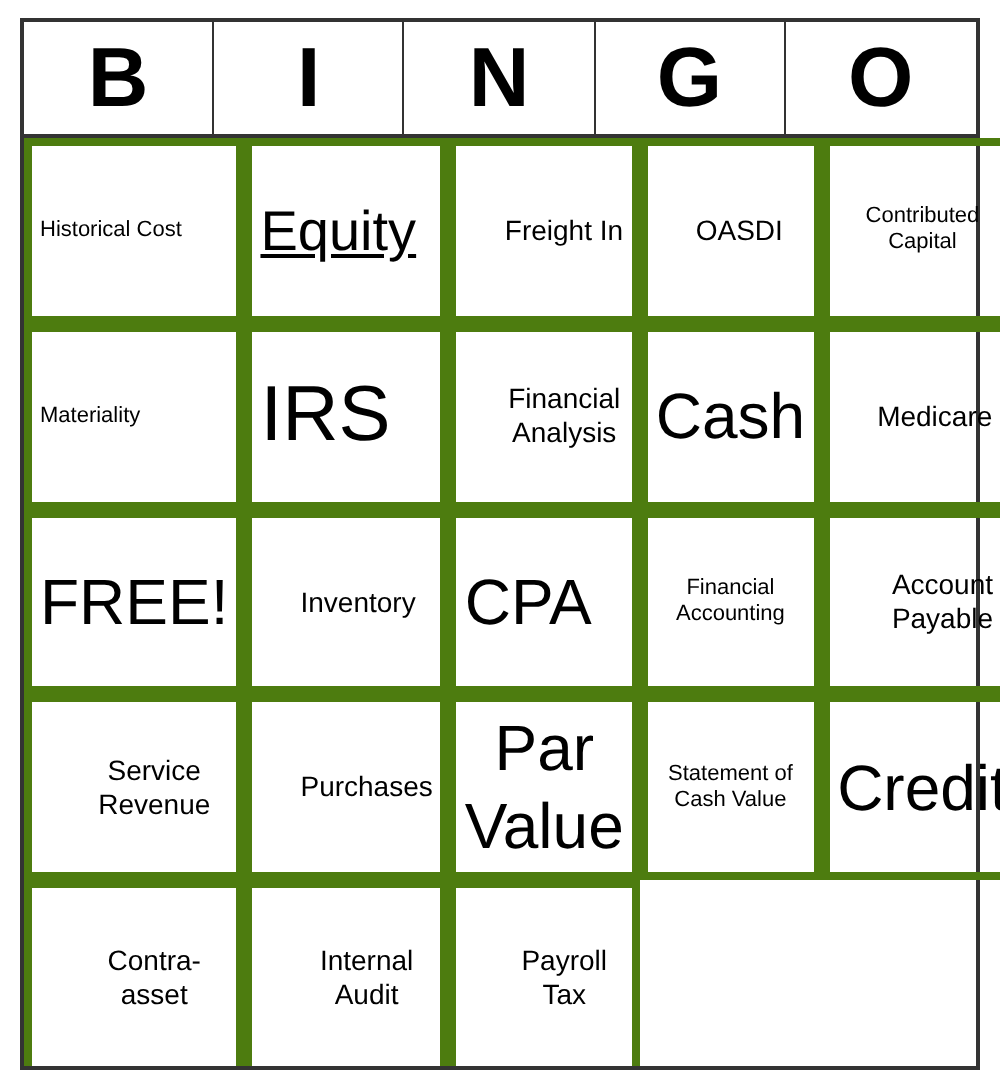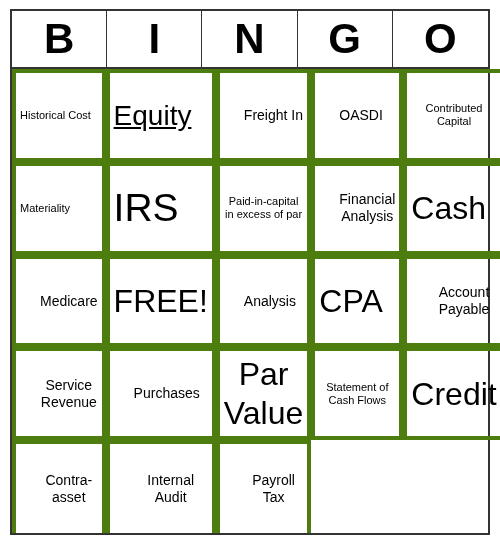--- a/index.html
+++ b/index.html
@@ -87,54 +87,54 @@
       <div class="bingo-cell">
         <span class="cell-text size-small">Contributed Capital</span>
       </div>
       <div class="bingo-cell">
         <span class="cell-text size-small">Materiality</span>
       </div>
       <div class="bingo-cell">
         <span class="cell-text size-xxlarge">IRS</span>
       </div>
       <div class="bingo-cell">
-        <span class="cell-text size-small">Paid-in-capital in excess of par</span>
-      </div>
-      <div class="bingo-cell">
         <span class="cell-text size-medium">Financial Analysis</span>
       </div>
       <div class="bingo-cell">
         <span class="cell-text size-xlarge">Cash</span>
       </div>
       <div class="bingo-cell">
         <span class="cell-text size-medium">Medicare</span>
       </div>
       <div class="bingo-cell">
         <span class="cell-text size-xlarge">FREE!</span>
       </div>
       <div class="bingo-cell">
-        <span class="cell-text size-medium">Analysis</span>
+        <span class="cell-text size-medium">Inventory</span>
       </div>
       <div class="bingo-cell">
         <span class="cell-text size-xlarge">CPA</span>
+      </div>
+      <div class="bingo-cell">
+        <span class="cell-text size-small">Financial Accounting</span>
       </div>
       <div class="bingo-cell">
         <span class="cell-text size-medium">Account Payable</span>
       </div>
       <div class="bingo-cell">
         <span class="cell-text size-medium">Service Revenue</span>
       </div>
       <div class="bingo-cell">
         <span class="cell-text size-medium">Purchases</span>
       </div>
       <div class="bingo-cell">
         <span class="cell-text size-xlarge">Par Value</span>
       </div>
       <div class="bingo-cell">
-        <span class="cell-text size-small">Statement of Cash Flows</span>
+        <span class="cell-text size-small">Statement of Cash Value</span>
       </div>
       <div class="bingo-cell">
         <span class="cell-text size-xlarge">Credit</span>
       </div>
       <div class="bingo-cell">
         <span class="cell-text size-medium">Contra-asset</span>
       </div>
       <div class="bingo-cell">
         <span class="cell-text size-medium">Internal Audit</span>
       </div>

